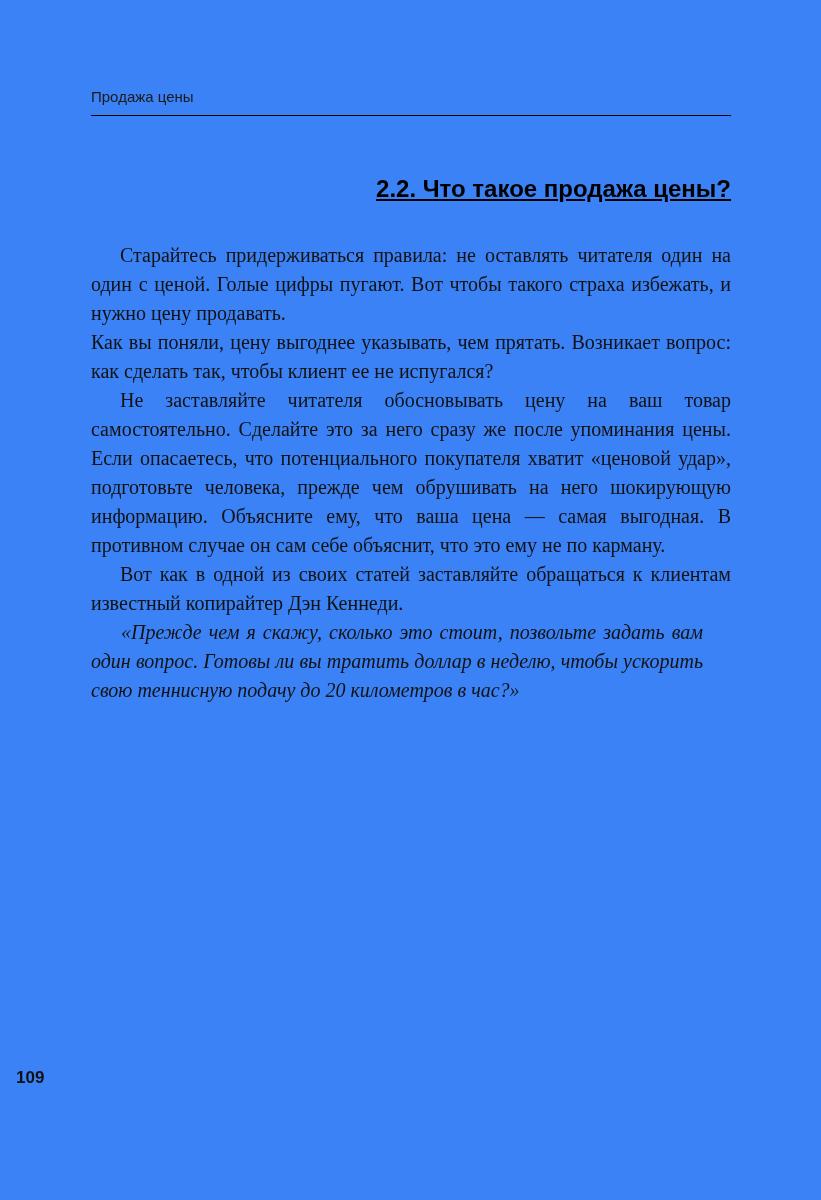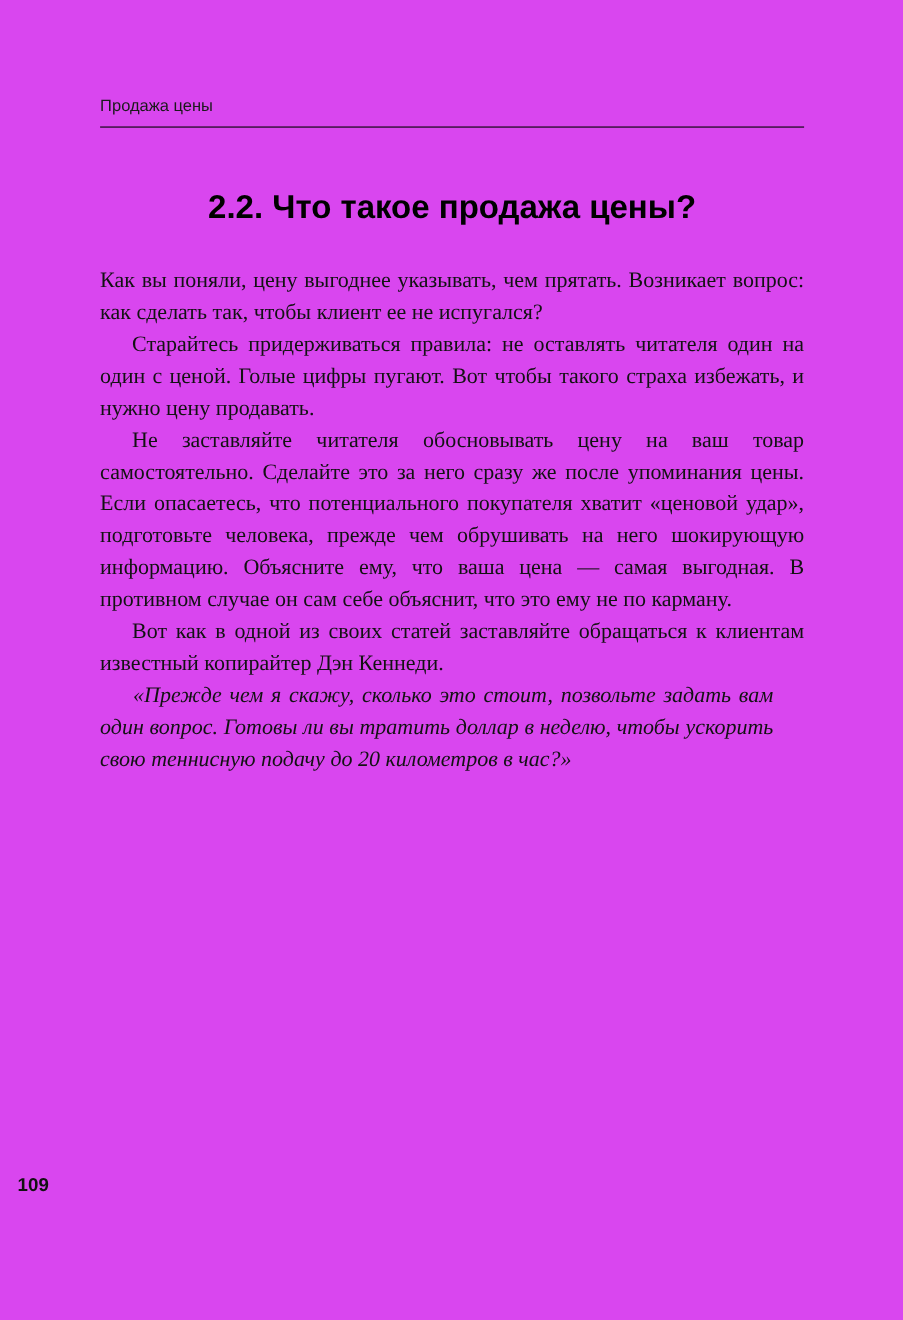--- a/index.html
+++ b/index.html
@@ -4,21 +4,21 @@
 <style>
   html, body {
     margin: 0;
     padding: 0;
     background: #ffffff;
   }
   .page {
     position: relative;
     width: 821px;
     height: 1200px;
-    background: #d946ef;
+    background: #3b82f6;
     overflow: hidden;
   }
   .content {
     position: absolute;
     left: 91px;
     top: 88px;
     width: 640px;
   }
   .running-header {
     font-family: "Liberation Sans", sans-serif;
@@ -45,26 +45,27 @@
   }
   .indent {
     text-indent: 29px;
   }
   .bold {
     font-weight: bold;
   }
   .section-heading {
     font-family: "Liberation Sans", sans-serif;
     font-weight: bold;
-    font-size: 30px;
+    font-size: 24px;
     line-height: 34px;
     color: #000;
     margin: 56px 0 35px 0;
-    text-align: center;
+    text-align: right;
     letter-spacing: 0;
+    text-decoration: underline;
   }
   .quote {
     font-style: italic;
     margin: 33px 0 0 31px;
     padding-right: 28px;
     text-indent: 30px;
     text-align: justify;
   }
   .page-number {
     position: absolute;
@@ -84,23 +85,23 @@
 <div class="page">
   <div class="content">
 
     <div class="running-header">Продажа цены</div>
 
     <div class="body-text">
 
 
       <h1 class="section-heading">2.2. Что такое продажа цены?</h1>
 
+      <p class="para indent">Старайтесь придерживаться правила: не оставлять читателя один на один с ценой. Голые цифры пугают. Вот чтобы такого страха избежать, и нужно цену продавать.</p>
+
       <p class="para">Как вы поняли, цену выгоднее указывать, чем прятать. Возникает вопрос: как сделать так, чтобы клиент ее не испугался?</p>
-
-      <p class="para indent">Старайтесь придерживаться правила: не оставлять читателя один на один с ценой. Голые цифры пугают. Вот чтобы такого страха избежать, и нужно цену продавать.</p>
 
 
       <p class="para indent">Не заставляйте читателя обосновывать цену на ваш товар самостоятельно. Сделайте это за него сразу же после упоминания цены. Если опасаетесь, что потенциального покупателя хватит «ценовой удар», подготовьте человека, прежде чем обрушивать на него шокирующую информацию. Объясните ему, что ваша цена — самая выгодная. В противном случае он сам себе объяснит, что это ему не по карману.</p>
 
       <p class="para indent">Вот как в одной из своих статей заставляйте обращаться к клиентам известный копирайтер Дэн Кеннеди.</p>
 
       <p class="quote">«Прежде чем я скажу, сколько это стоит, позвольте задать вам один вопрос. Готовы ли вы тратить доллар в неделю, чтобы ускорить свою теннисную подачу до 20 километров в час?»</p>
 
     </div>
   </div>

